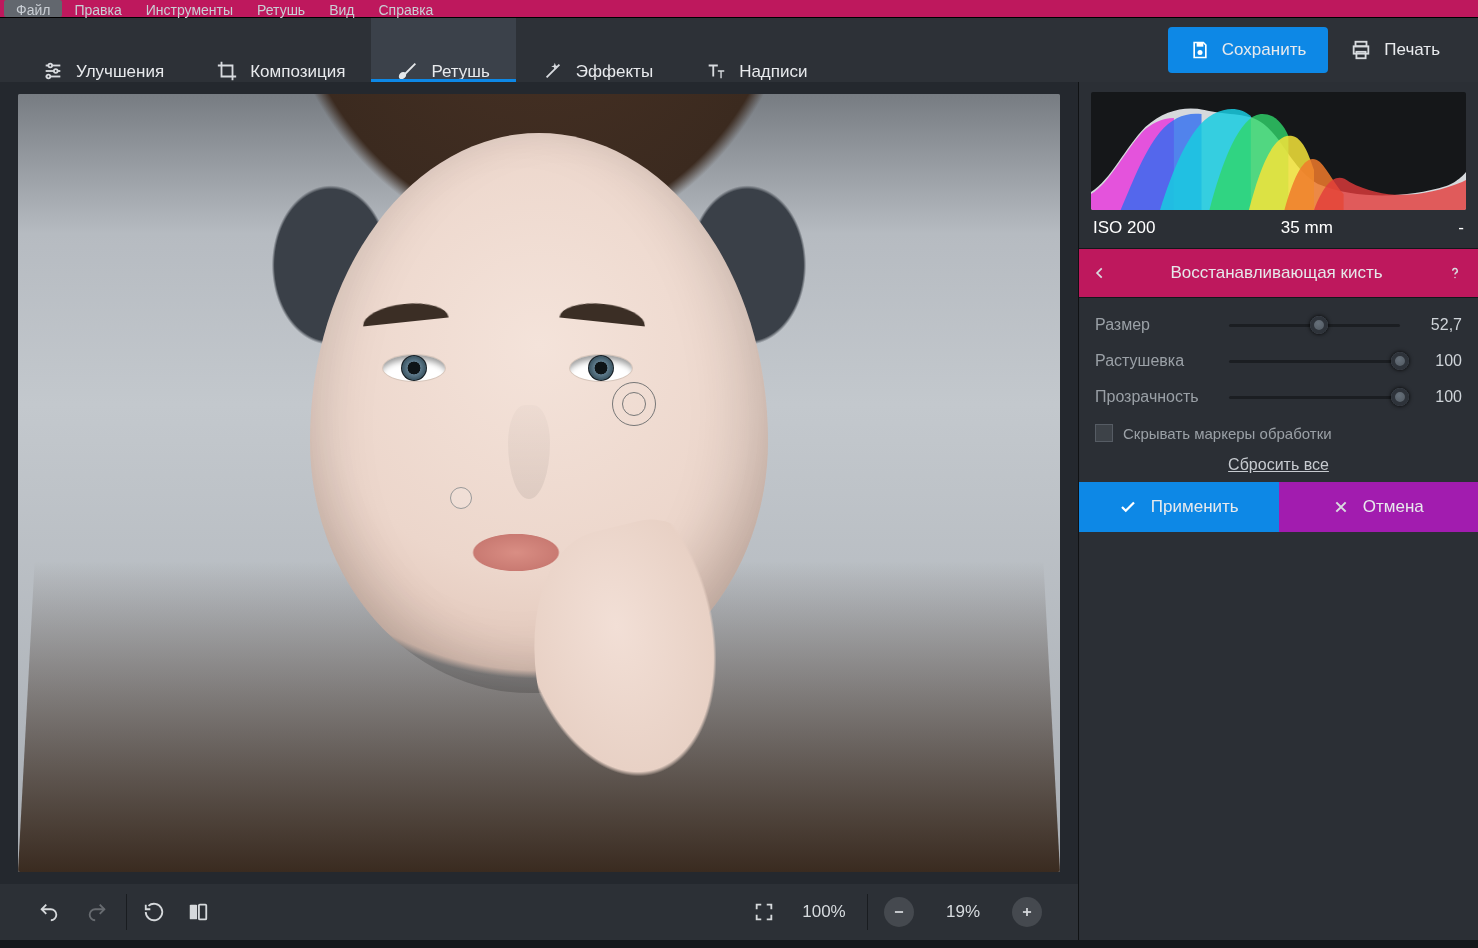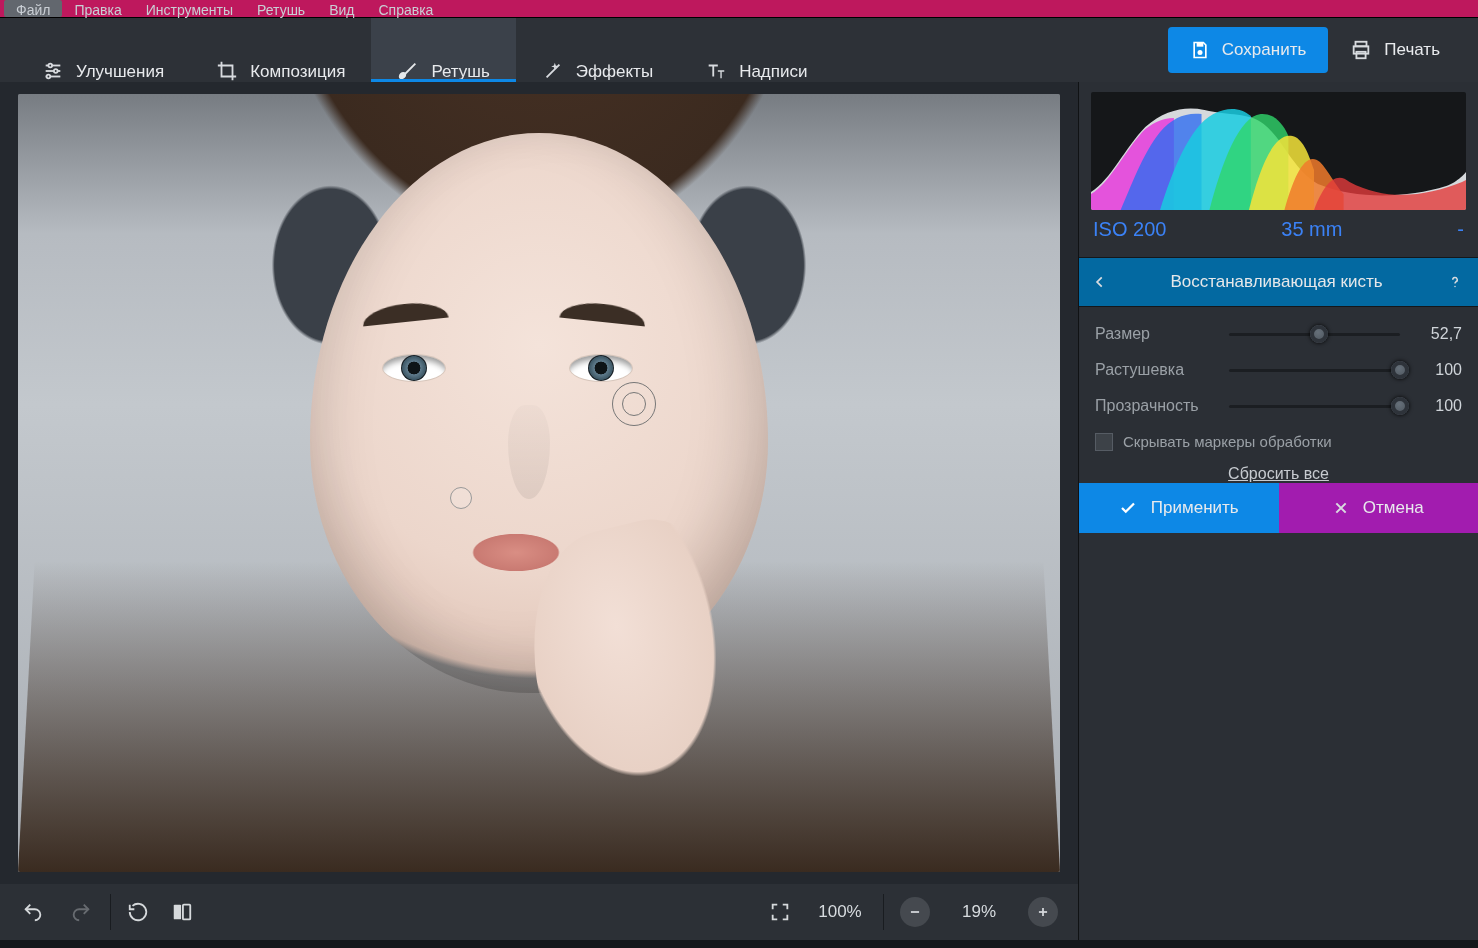--- a/index.html
+++ b/index.html
@@ -51,45 +51,45 @@
 .nose{position:absolute;left:47%;top:40%;width:42px;height:94px;background:linear-gradient(180deg,rgba(0,0,0,.02),rgba(0,0,0,.07));border-radius:40% 40% 50% 50%/40% 40% 60% 60%;}
 .lips{position:absolute;left:42%;top:56%;width:120px;height:50px;background:radial-gradient(60px 26px at 50% 45%,#d98e84 0,#c97a72 70%,transparent 73%);border-radius:50%;}
 .hand{position:absolute;left:50%;top:55%;width:230px;height:320px;background:radial-gradient(150px 240px at 40% 30%,#f2dfd6 0,#e8d1c5 62%,transparent 64%);border-radius:40% 40% 30% 30%/50%;transform:rotate(-14deg)}
 
 .brush-cursor{position:absolute;left:57%;top:37%;width:44px;height:44px;pointer-events:none}
 .brush-cursor::before,.brush-cursor::after{content:"";position:absolute;inset:0;border:1px solid #777;border-radius:50%}
 .brush-cursor::after{inset:10px}
 .heal-spot{position:absolute;left:41.5%;top:50.5%;width:22px;height:22px;border:1px solid #999;border-radius:50%;background:rgba(255,255,255,.15)}
 
 
-.canvas-footer{height:56px;background:#2c3036;display:flex;align-items:center;padding:0 20px;gap:16px}
+.canvas-footer{height:56px;background:#2c3036;display:flex;align-items:center;padding:0 36px;gap:16px}
 .cf-group{display:flex;align-items:center;gap:22px}
 .cf-sep{width:1px;height:36px;background:#191c20}
 .cf-spacer{flex:1}
 .round-btn{width:30px;height:30px;border-radius:50%;background:#45494f;display:flex;align-items:center;justify-content:center;cursor:pointer}
 .cf-text{color:#d7dbdf;font-size:17px;min-width:54px;text-align:center}
 
 
 .side{width:400px;background:#2b2f35;display:flex;flex-direction:column;border-left:1px solid #101214;overflow:hidden}
 .histogram{height:118px;margin:10px 12px 4px;background:#151719;position:relative;overflow:hidden;border-radius:2px}
 .histogram svg{position:absolute;inset:0;width:100%;height:100%}
-.meta-row{display:flex;justify-content:space-between;padding:4px 14px 16px;color:#3b82f6;font-size:20px}
-.panel-head{display:flex;align-items:center;justify-content:space-between;height:50px;background:#0369a1;padding:0 14px;border-top:1px solid #14171b;border-bottom:1px solid #14171b}
+.meta-row{display:flex;justify-content:space-between;padding:4px 14px 10px;color:#ffffff;font-size:17px}
+.panel-head{display:flex;align-items:center;justify-content:space-between;height:50px;background:#be185d;padding:0 14px;border-top:1px solid #14171b;border-bottom:1px solid #14171b}
 .panel-head .title{color:#e6e8ea;font-size:17px}
 .panel-body{padding:18px 16px 0}
 .ctrl-row{display:flex;align-items:center;gap:14px;margin-bottom:18px}
 .ctrl-label{width:120px;color:#9aa0a6;font-size:16px}
 .ctrl-value{width:48px;text-align:right;color:#cfd4d9;font-size:16px}
 .slider{flex:1;height:18px;position:relative}
 .slider-track{position:absolute;left:0;right:0;top:8px;height:3px;background:#1b1e22;border-radius:2px}
 .slider-thumb{position:absolute;top:0;width:18px;height:18px;border-radius:50%;background:radial-gradient(circle at 45% 40%,#66707a,#444b52);box-shadow:0 0 4px #000,inset 0 0 0 4px #2e333a;transform:translateX(-50%)}
-.check-row{display:flex;align-items:flex-start;gap:10px;margin:4px 0 14px;color:#9aa0a6;font-size:15px}
+.check-row{display:flex;align-items:center;gap:10px;margin:4px 0 14px;color:#9aa0a6;font-size:15px}
 .checkbox{width:18px;height:18px;background:#3d4248;border:1px solid #565c64}
 .reset{text-align:center;font-size:16px;color:#c7cbd0;text-decoration:underline;cursor:pointer;}
-.action-row{display:flex;gap:0;margin:0 -16px}
+.action-row{display:flex;gap:0;margin:8px -16px}
 .act-btn{flex:1;height:50px;display:flex;align-items:center;justify-content:center;gap:14px;font-size:17px;color:#e8eaed;cursor:pointer}
 .act-btn.apply{background:#0d88e6}
 .act-btn.cancel{background:#a21caf}
 
 </style>
 </head>
 <body>
 
 <div class="menubar">
   <div class="menuitem active">Файл</div>

